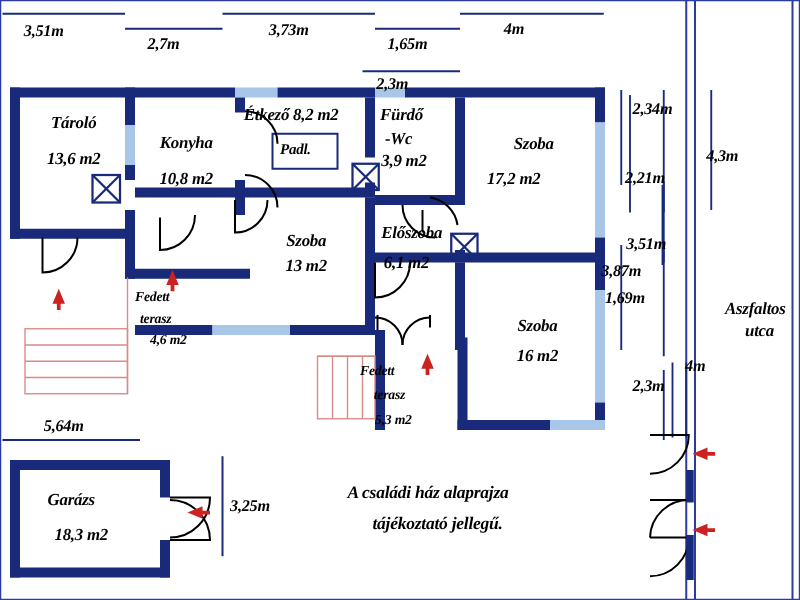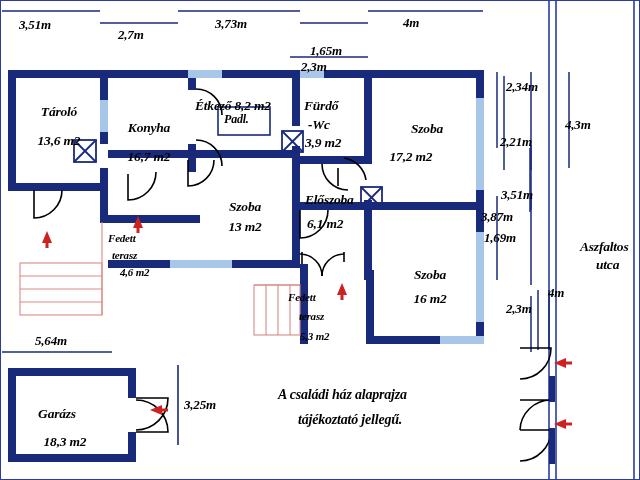--- a/index.html
+++ b/index.html
@@ -14,21 +14,21 @@
   .lbl{
     position:absolute;
     font-family:"Liberation Serif","DejaVu Serif",serif;
     font-style:italic;
     font-weight:bold;
     color:#000000;
     white-space:nowrap;
     line-height:1.12;
     letter-spacing:-0.2px;
   }
-  .room{font-size:13.5px;text-align:center;margin-top:14px;}
+  .room{font-size:13.5px;text-align:center;}
   .dim{font-size:13px;}
   .note{font-size:14px;text-align:center;line-height:1.25;}
   .street{font-size:13.5px;text-align:center;line-height:1.22;margin-left:10px;}
   .padl{font-size:12px;}
   .terasz{font-size:11px;text-align:center;line-height:1.15;}
 </style>
 </head>
 <body>
 
 <svg id="plan" viewBox="0 0 640 480" xmlns="http://www.w3.org/2000/svg">
@@ -216,41 +216,41 @@
     <polygon points="150,410 162,405 162,408.5 168,408.5 168,411.5 162,411.5 162,415"></polygon>
     <polygon points="554,363 566,358 566,361.5 572,361.5 572,364.5 566,364.5 566,368"></polygon>
     <polygon points="554,424 566,419 566,422.5 572,422.5 572,425.5 566,425.5 566,429"></polygon>
   </g>
 
 </svg>
 
 <div class="lbl dim" style="left:19px;top:18px;">3,51m</div>
 <div class="lbl dim" style="left:118px;top:28px;">2,7m</div>
 <div class="lbl dim" style="left:215px;top:17px;">3,73m</div>
-<div class="lbl dim" style="left:310px;top:28px;margin-top:16px;">1,65m</div>
+<div class="lbl dim" style="left:310px;top:28px;">1,65m</div>
 <div class="lbl dim" style="left:403px;top:16px;">4m</div>
 <div class="lbl dim" style="left:301px;top:60px;">2,3m</div>
 
 <div class="lbl dim" style="left:506px;top:80px;">2,34m</div>
 <div class="lbl dim" style="left:500px;top:118px;margin-top:17px;">2,21m</div>
 <div class="lbl dim" style="left:565px;top:118px;">4,3m</div>
 <div class="lbl dim" style="left:481px;top:170px;margin-top:40px;">3,87m</div>
 <div class="lbl dim" style="left:501px;top:188px;">3,51m</div>
 <div class="lbl dim" style="left:484px;top:231px;">1,69m</div>
 <div class="lbl dim" style="left:548px;top:286px;">4m</div>
 <div class="lbl dim" style="left:506px;top:302px;">2,3m</div>
 
 <div class="lbl dim" style="left:35px;top:334px;">5,64m</div>
 <div class="lbl dim" style="left:184px;top:398px;">3,25m</div>
 
 <div class="lbl room" style="left:27px;top:90px;width:64px;">Tároló</div>
 <div class="lbl room" style="left:21px;top:119px;width:76px;">13,6 m2</div>
 
 <div class="lbl room" style="left:117px;top:106px;width:64px;">Konyha</div>
-<div class="lbl room" style="left:111px;top:135px;width:76px;">16,7 m2</div>
+<div class="lbl room" style="left:111px;top:135px;width:76px;">10,8 m2</div>
 
 <div class="lbl room" style="left:195px;top:84px;">Étkező 8,2 m2</div>
 <div class="lbl padl" style="left:224px;top:113px;">Padl.</div>
 
 <div class="lbl room" style="left:304px;top:84px;">Fürdő</div>
 <div class="lbl room" style="left:308px;top:103px;">-Wc</div>
 <div class="lbl room" style="left:305px;top:121px;">3,9 m2</div>
 
 <div class="lbl room" style="left:395px;top:107px;width:64px;">Szoba</div>
 <div class="lbl room" style="left:372px;top:135px;width:78px;">17,2 m2</div>

